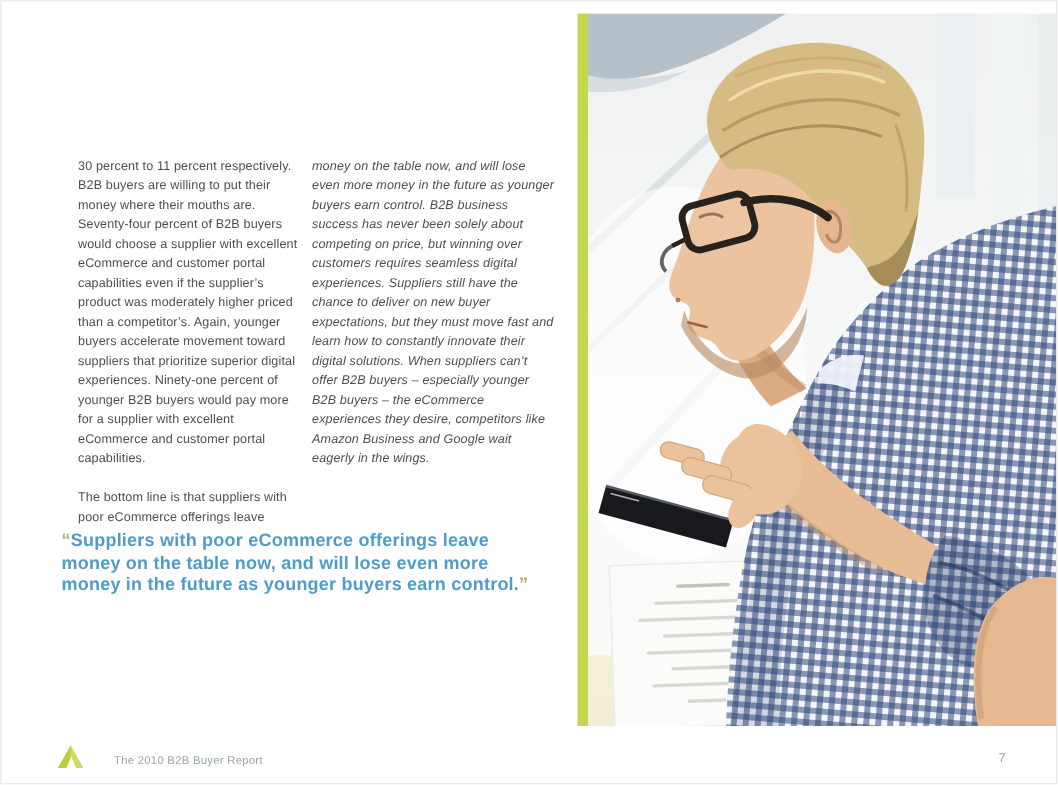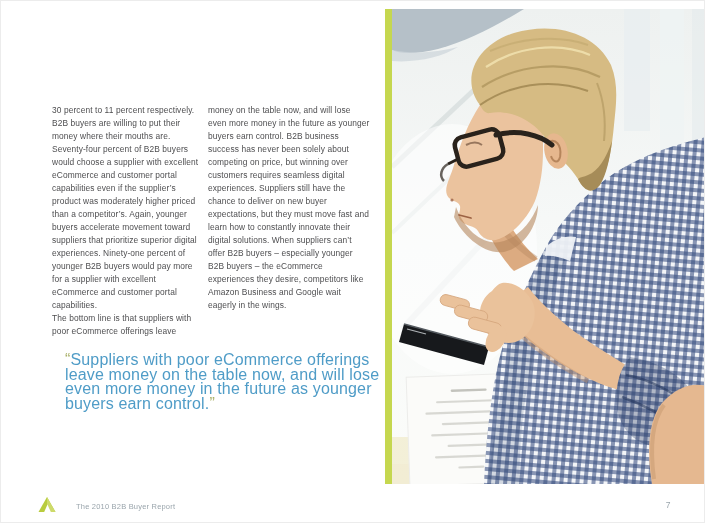--- a/index.html
+++ b/index.html
@@ -15,28 +15,28 @@
   }
   
   .col {
     position: absolute;
     top: 103px;
     color: #4e4e50;
     font-size: 8.4px;
     line-height: 13px;
     letter-spacing: 0.1px;
   }
-  .col p + p { }
+  .col p + p { margin-top: 13px; }
   .col-left  { left: 51px;  width: 151px; }
-  .col-right { left: 207px; width: 162px; }
+  .col-right { left: 207px; width: 162px; font-style: italic; }
   
   .pullquote {
     position: absolute;
-    left: 64px; top: 352px; width: 320px;
-    font-size: 16px; font-weight: normal;
+    left: 40px; top: 352px; width: 320px;
+    font-size: 12px; font-weight: bold;
     line-height: 14.6px; letter-spacing: 0.15px;
     color: #4f9cc7;
   }
   .qmark { color: #a9b068; }
   
   .accent-bar {
     position: absolute;
     left: 384px; top: 8px; width: 7px; height: 475px;
     background: #c5d74f;
   }

